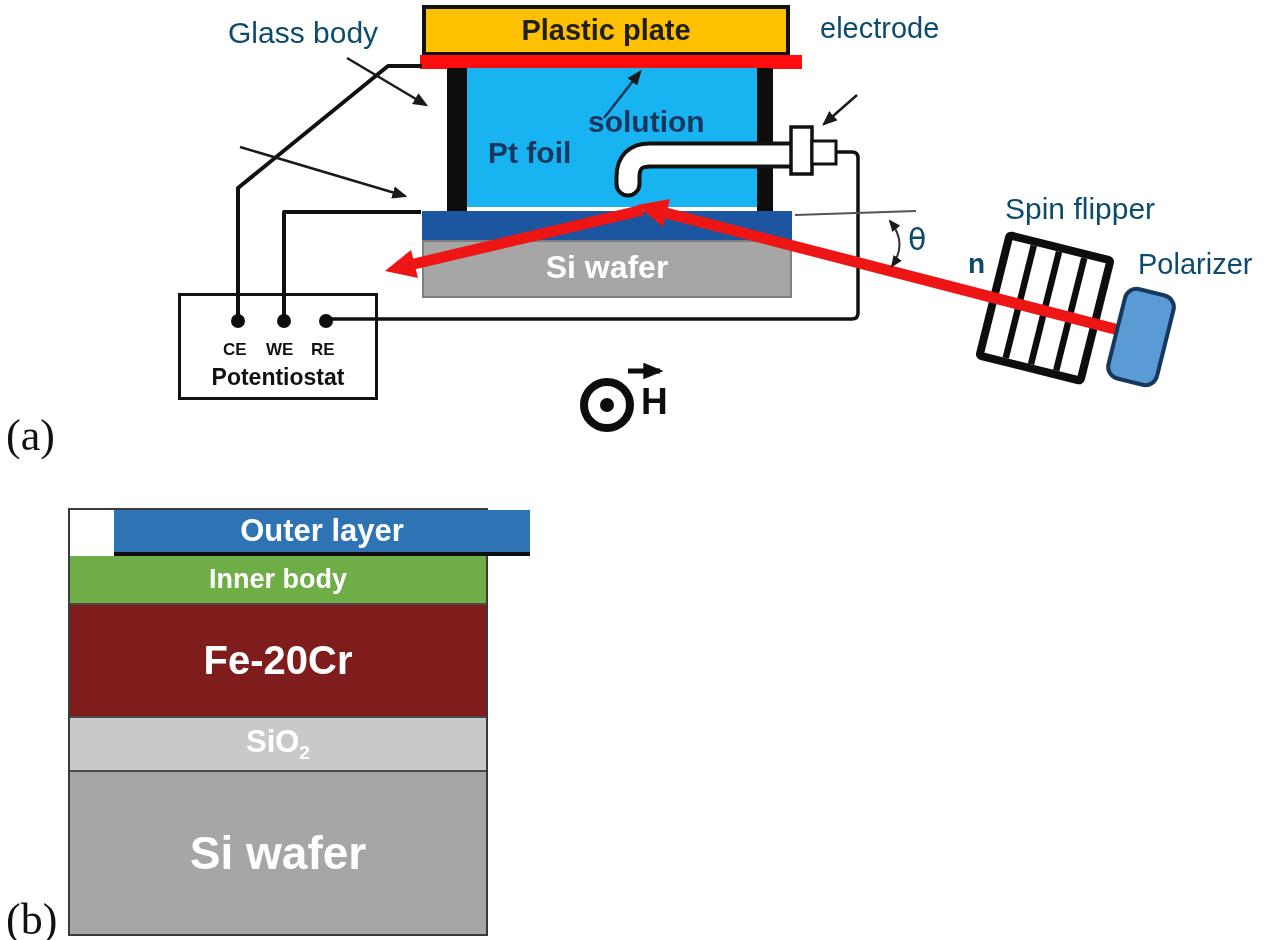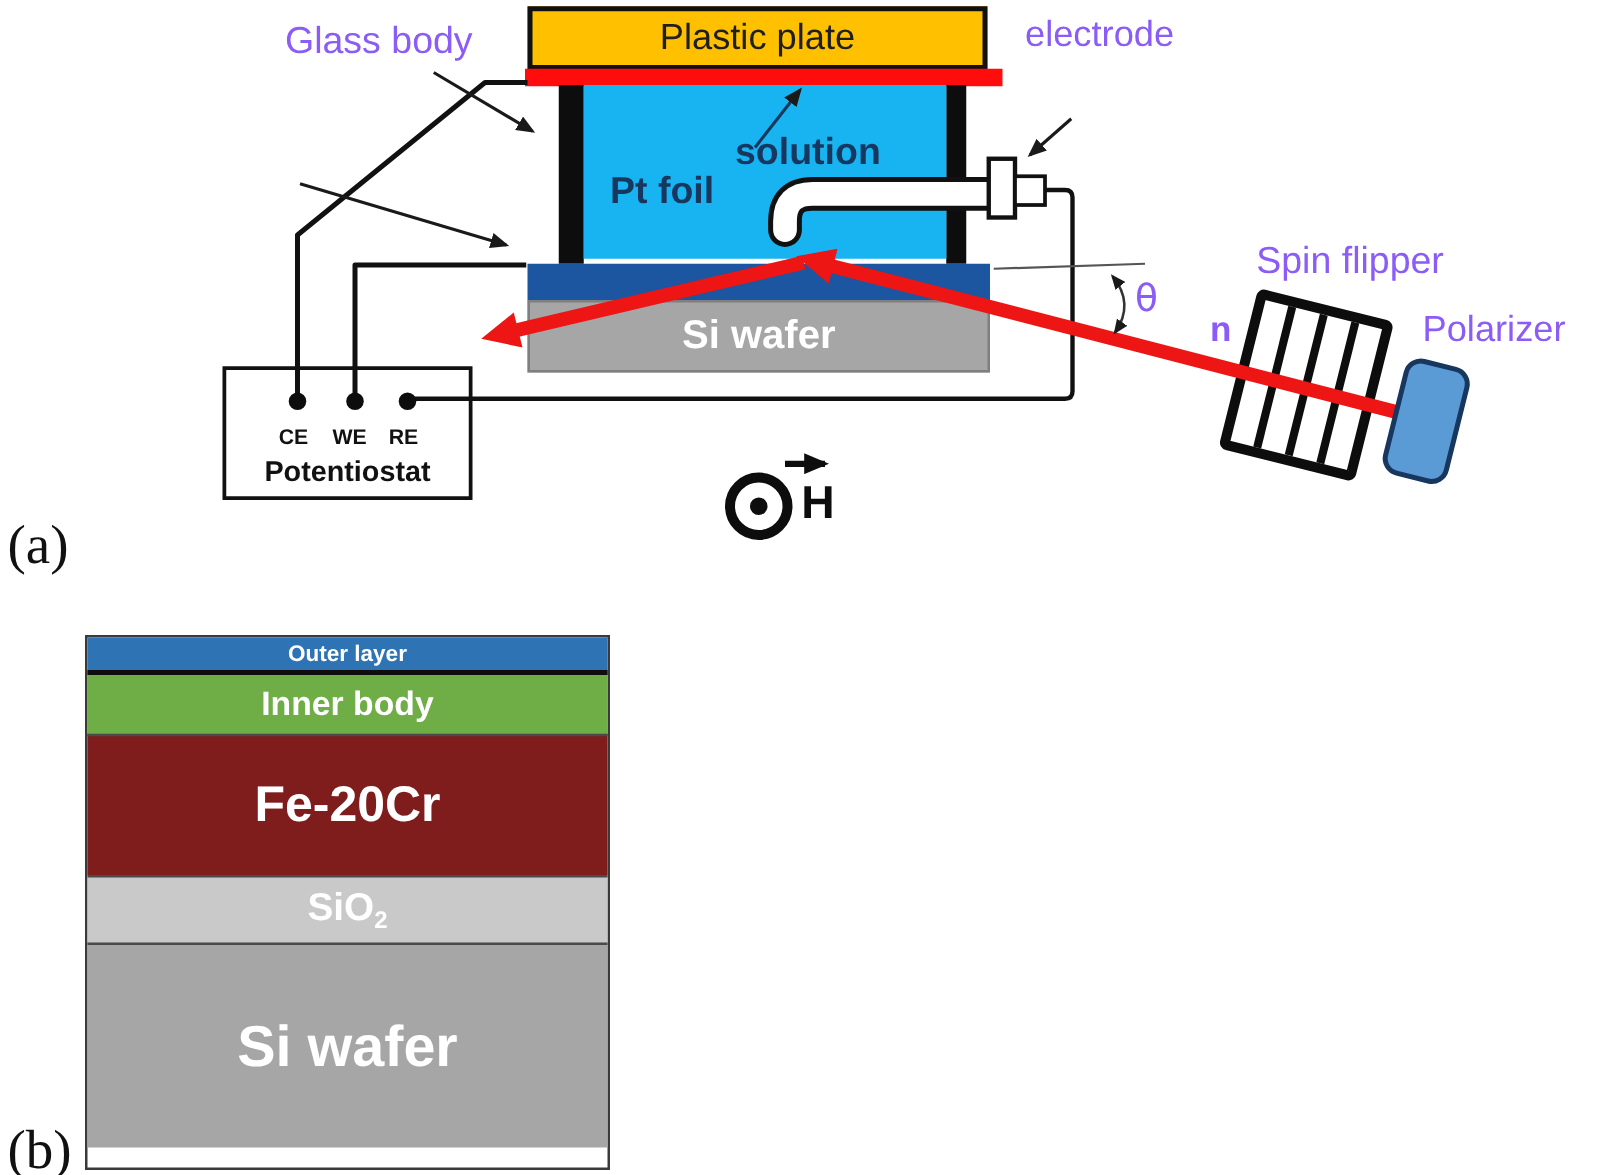--- a/index.html
+++ b/index.html
@@ -1,19 +1,19 @@
 <!DOCTYPE html>
 <html><head>
 <meta charset="utf-8">
 <style>
   html,body{margin:0;padding:0;background:#ffffff;}
   .fig{position:relative;width:1280px;height:940px;background:#fff;overflow:hidden;
        font-family:"Liberation Sans",sans-serif;}
   .abs{position:absolute;}
-  .lbl{position:absolute;color:#8b5cf6;font-weight:500;white-space:nowrap;z-index:3;}
+  .lbl{position:absolute;color:#0c4a6e;font-weight:500;white-space:nowrap;z-index:3;}
   .rect{position:absolute;z-index:1;box-sizing:border-box;}
   svg.overlay{position:absolute;left:0;top:0;z-index:2;}
   .ctr{display:flex;align-items:center;justify-content:center;text-align:center;}
   
   .plate{border:4px solid #111;}
   .wall{background:#0d0d0d;}
   .potbox{background:#fff;border:3px solid #111;z-index:1;}
   .term-lbl{font-size:17px;font-weight:700;color:#111;}
   .white-txt{color:#fff;font-weight:600;}
   
@@ -122,21 +122,21 @@
     <g>
       <circle cx="238" cy="321" r="7" fill="#0d0d0d"></circle>
       <circle cx="284" cy="321" r="7" fill="#0d0d0d"></circle>
       <circle cx="326" cy="321" r="7" fill="#0d0d0d"></circle>
     </g>
   </svg>
 
   <div class="lbl" style="left:228px;top:16px;font-size:30px;">Glass body</div>
 
 
-  <div class="lbl ctr" style="left:422px;top:14px;width:368px;font-size:29px;font-weight:400;color:#1f1f1f;">Plastic plate</div>
+  <div class="lbl ctr" style="left:422px;top:14px;width:368px;font-size:29px;font-weight:700;color:#1f1f1f;">Plastic plate</div>
 
   <div class="lbl" style="left:820px;top:4px;font-size:29px;line-height:49px;">
     <div>electrode</div>
   </div>
 
   <div class="lbl" style="left:588px;top:93px;font-size:30px;font-weight:600;color:#17375e;margin-top:12px;">solution</div>
 
   <div class="lbl" style="left:488px;top:136px;font-size:30px;font-weight:700;color:#17375e;">Pt foil</div>
 
   <div class="lbl ctr white-txt" style="left:422px;top:249px;width:370px;font-size:32px;">Si wafer</div>
@@ -153,21 +153,21 @@
 
   <div class="lbl term-lbl" style="left:223px;top:340px;">CE</div>
   <div class="lbl term-lbl" style="left:266px;top:340px;">WE</div>
   <div class="lbl term-lbl" style="left:311px;top:340px;">RE</div>
 
   <div class="lbl ctr" style="left:178px;top:364px;width:200px;font-size:23px;font-weight:700;color:#111;">Potentiostat</div>
 
   <div class="abs serifTag" style="left:6px;top:410px;z-index:3;">(a)</div>
 
   <div class="stack">
-    <div class="layer sepBlack" style="height: 30px; font-size: 18px; background-color: rgb(46, 116, 181);">
+    <div class="layer sepBlack" style="height: 46px; font-size: 31px; background-color: rgb(46, 116, 181); margin-left: 44px;">
       <span>Outer layer</span>
     </div>
     <div class="layer" style="height: 47px; font-size: 27px; background-color: rgb(111, 173, 71);">
       <span>Inner body</span>
     </div>
     <div class="layer sep" style="height: 113px; font-size: 40px; background-color: #7f1d1d;">
       <span>Fe-20Cr</span>
     </div>
     <div class="layer sep" style="height: 54px; font-size: 31px; background-color: rgb(201, 201, 201);">
       <span>

